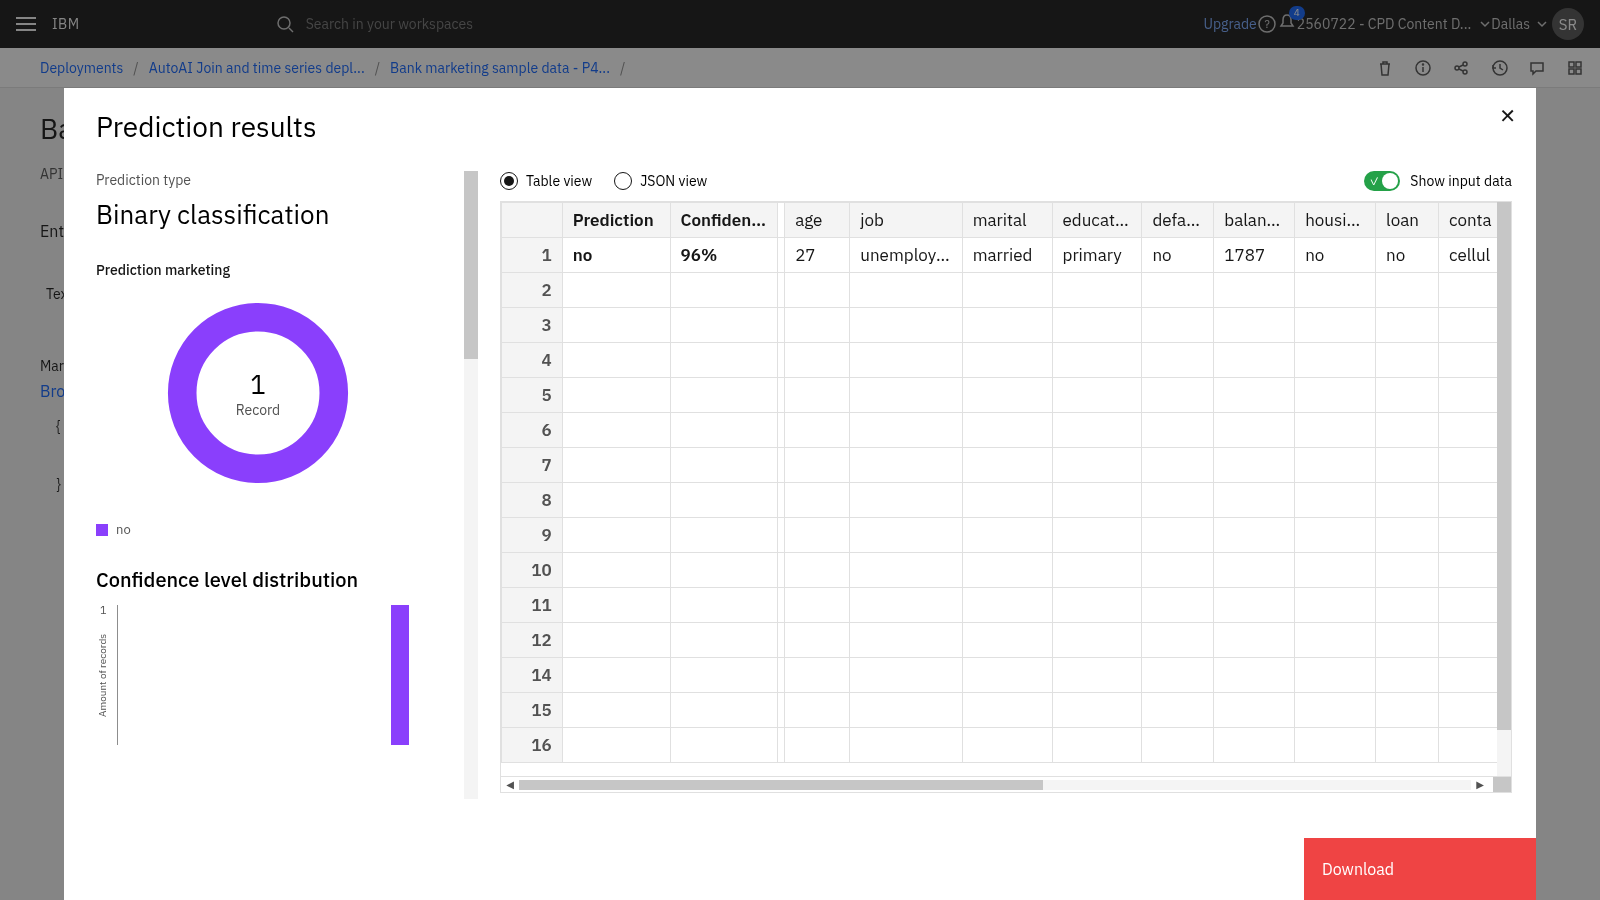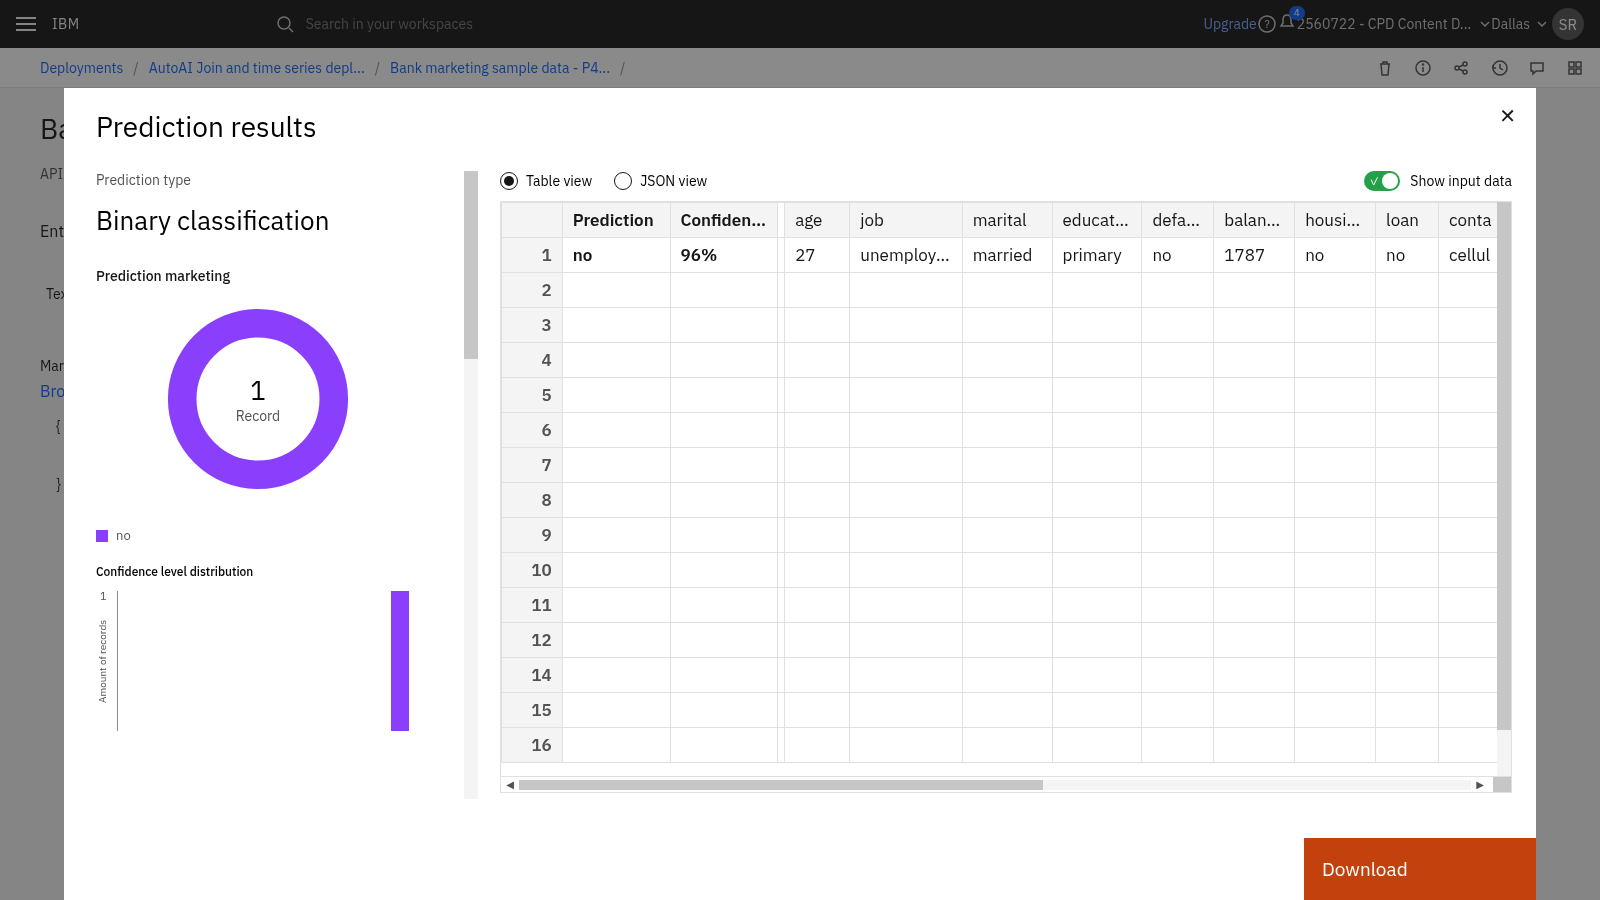--- a/index.html
+++ b/index.html
@@ -80,32 +80,32 @@
   .left-panel { width: 380px; padding-right: 8px; position:relative; }
   .left-scroll {
     position:absolute; top:0; right:-2px; width:14px; height:628px;
     background:#f4f4f4;
   }
   .left-scroll::before {
     content:""; position:absolute; top:0; left:0; width:100%; height:30%;
     background:#c6c6c6;
   }
   .ptype-label { font-size:14px; color:#525252; }
-  .ptype-value { font-size:26px; font-weight:400; margin-top:14px; }
+  .ptype-value { font-size:26px; font-weight:400; margin-top:8px; }
   .pp-label { font-size:14px; color:#161616; margin-top:30px; font-weight:500;}
   .donut-wrap { width:200px; height:200px; margin:14px 0 0 62px; position:relative;}
   .donut-center {
     position:absolute; inset:0; pointer-events:none;
     display:flex; flex-direction:column; align-items:center; justify-content:center;
   }
   .donut-center .big { font-size:26px; }
   .donut-center .small { font-size:14px; color:#525252; }
   .legend { margin-top:28px; display:flex; align-items:center; gap:8px; font-size:13px; color:#525252;}
   .legend-swatch { width:12px; height:12px; background:#8a3ffc; }
-  .conf-label { font-size:12px; font-weight:500; margin-top:20px; }
+  .conf-label { font-size:20px; font-weight:500; margin-top:28px; }
   .bar-chart { margin-top:12px; display:flex; gap:8px; height:140px; }
   .bar-y {
     font-size:10px; color:#525252; writing-mode:vertical-rl; transform:rotate(180deg);
     text-align:center;
   }
   .bar-area {
     position:relative; flex:1; border-left:1px solid #8d8d8d;
   }
   .bar-tick { position:absolute; top:-2px; left:-18px; font-size:11px; color:#525252;}
   .bar-rect {
@@ -167,21 +167,21 @@
     background:#f4f4f4;
   }
   .grid-vscroll::before{
     content:""; position:absolute; top:0; left:0; width:100%; height:92%;
     background:#c6c6c6;
   }
 
   
   .download-btn {
     position:absolute; right:0; bottom:0; height:62px; width:232px;
-    background:#c2410c; color:#fff; font-size:19px;
+    background:#ef4444; color:#fff; font-size:16px;
     display:flex; align-items:center; padding-left:18px; cursor:pointer;
   }
 
   .svgicon { stroke:#c6c6c6; fill:none; stroke-width:1.5; }
   .svgicon-dark { stroke:#525252; fill:none; stroke-width:1.5; }
 </style>
 </head>
 <body>
 
 <div class="topbar">

